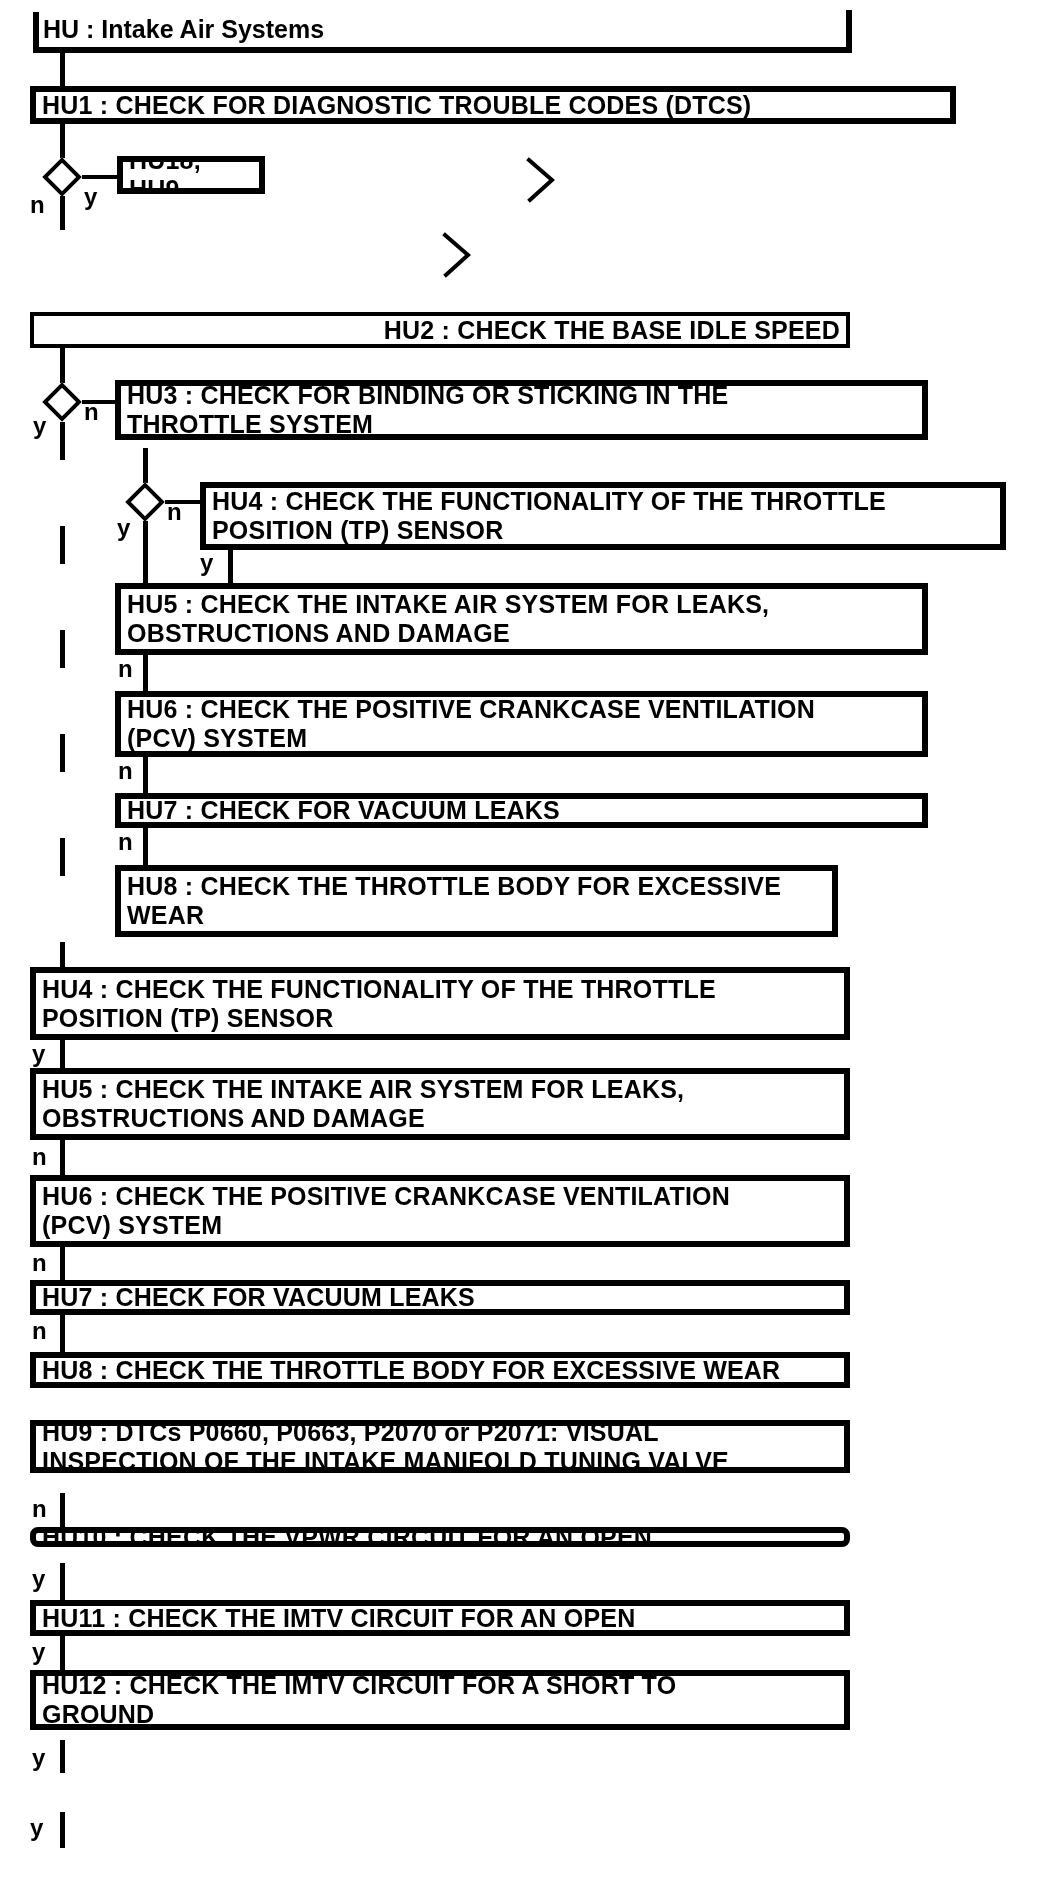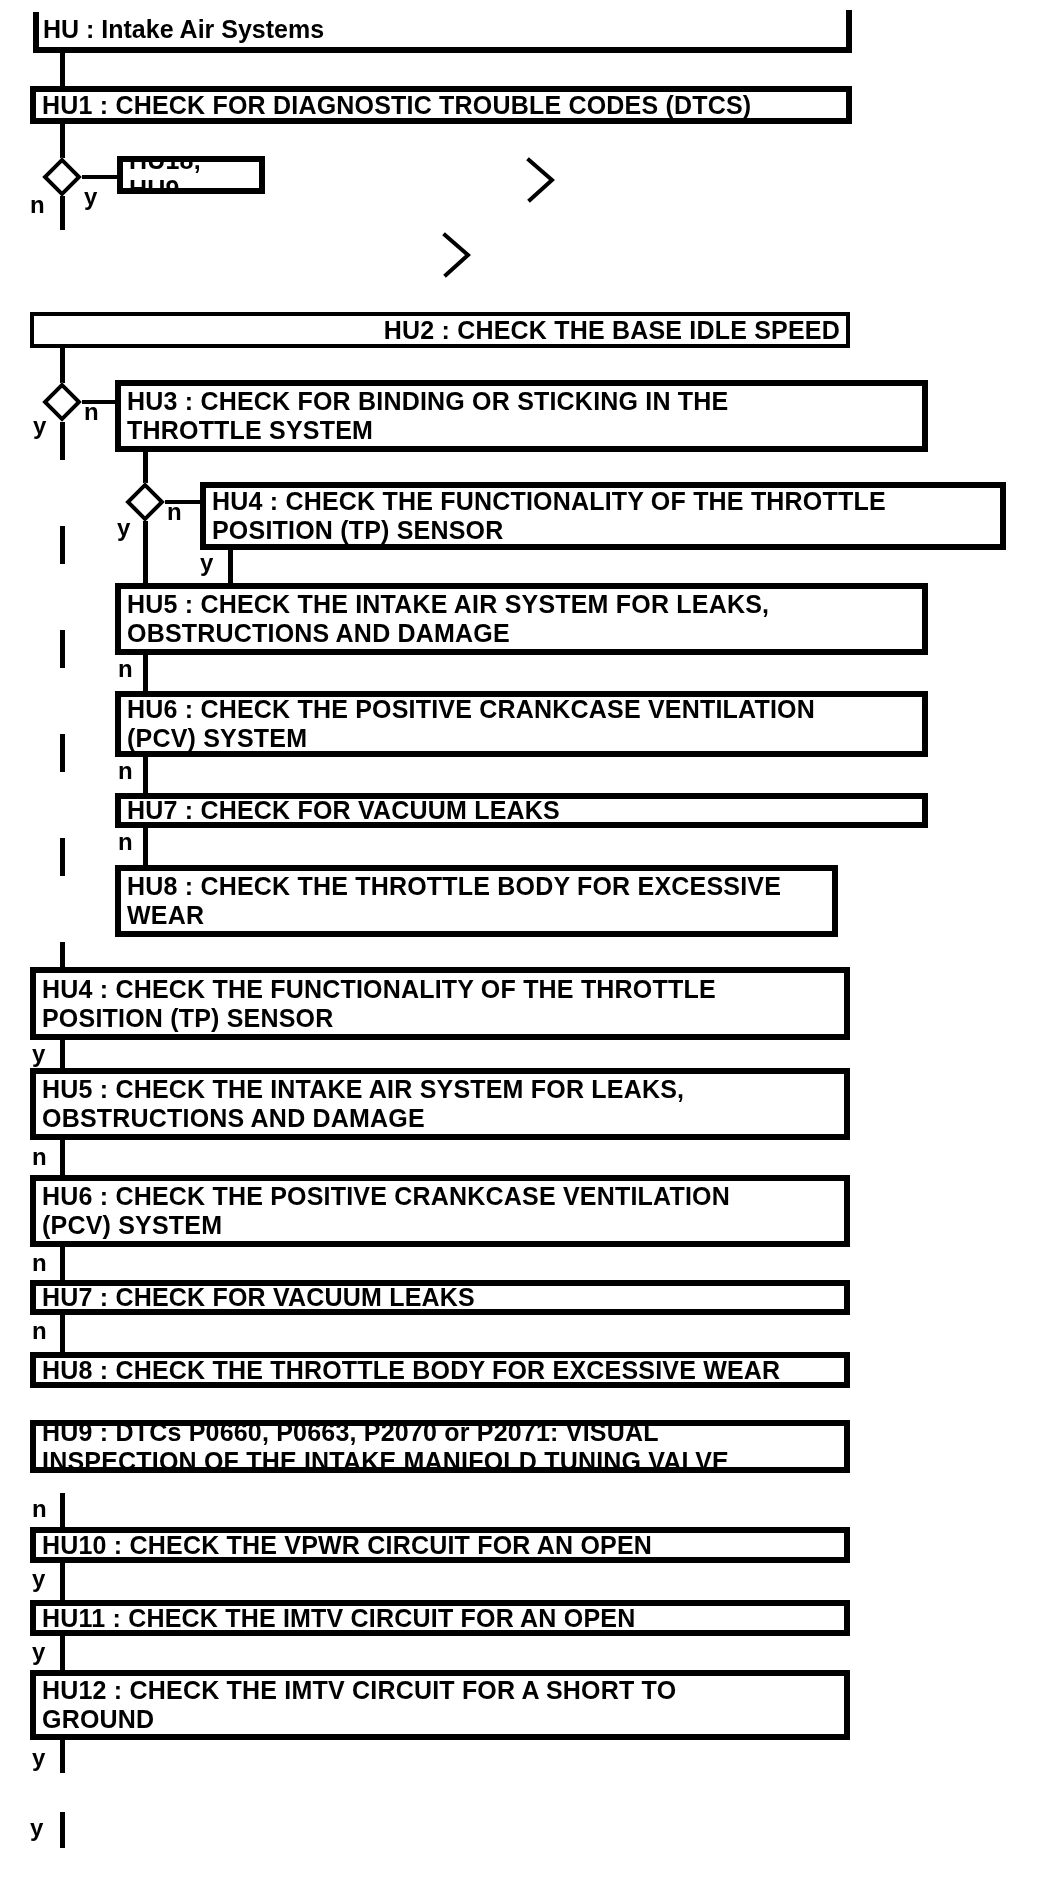--- a/index.html
+++ b/index.html
@@ -36,21 +36,21 @@
 
 <div id="stage">
 
   <div class="title-bar" style="left:33px; top:12px; width:819px; height:41px;">
     <span>HU : Intake Air Systems</span>
   </div>
   <div class="rtick" style="left:846px; top:10px; height:43px;"></div>
 
   <div class="vline" style="left:60px; top:52px; height:34px;"></div>
 
-  <div class="box" style="left:30px; top:86px; width:822px; height:38px;">
+  <div class="box" style="left:30px; top:86px; width:926px; height:38px;">
     <span>HU1 : CHECK FOR DIAGNOSTIC TROUBLE CODES (DTCS)</span>
   </div>
 
   <div class="vline" style="left:60px; top:124px; height:34px;"></div>
   <div class="diamond" style="left:48px; top:163px;"></div>
   <div class="hline" style="left:82px; top:175px; width:35px;"></div>
   <div class="lbl" style="left:84px; top:186px;">y</div>
   <div class="lbl" style="left:30px; top:194px;">n</div>
 
   <div class="box" style="left:117px; top:156px; width:148px; height:38px;">
@@ -70,21 +70,21 @@
   </div>
 
   <div class="vline" style="left:60px; top:348px; height:35px;"></div>
   <div class="diamond" style="left:48px; top:388px;"></div>
   <div class="hline" style="left:82px; top:400px; width:33px;"></div>
   <div class="lbl" style="left:84px; top:401px;">n</div>
   <div class="lbl" style="left:33px; top:415px;">y</div>
 
   <div class="vdash" style="left:60px; top:422px; height:545px;"></div>
 
-  <div class="box" style="left:115px; top:380px; width:813px; height:72px;">
+  <div class="box" style="left:115px; top:380px; width:813px; height:60px;">
     <span>HU3 : CHECK FOR BINDING OR STICKING IN THE
 THROTTLE SYSTEM</span>
   </div>
 
   <div class="vline" style="left:143px; top:448px; height:35px;"></div>
   <div class="diamond" style="left:131px; top:488px;"></div>
   <div class="hline" style="left:165px; top:500px; width:35px;"></div>
   <div class="lbl" style="left:167px; top:501px;">n</div>
   <div class="lbl" style="left:117px; top:517px;">y</div>
   <div class="vline" style="left:143px; top:521px; height:62px;"></div>
@@ -152,33 +152,33 @@
     <span>HU8 : CHECK THE THROTTLE BODY FOR EXCESSIVE WEAR</span>
   </div>
 
   <div class="box" style="left:30px; top:1420px; width:820px; height:53px;">
     <span>HU9 : DTCs P0660, P0663, P2070 or P2071: VISUAL
 INSPECTION OF THE INTAKE MANIFOLD TUNING VALVE</span>
   </div>
   <div class="lbl" style="left:32px; top:1498px;">n</div>
   <div class="vline" style="left:60px; top:1493px; height:34px;"></div>
 
-  <div class="box" style="left:30px; top:1527px; width:820px; height:36px;">
+  <div class="box" style="left:30px; top:1527px; width:820px; height:20px;border-radius:8px;">
     <span>HU10 : CHECK THE VPWR CIRCUIT FOR AN OPEN</span>
   </div>
   <div class="lbl" style="left:32px; top:1568px;">y</div>
   <div class="vline" style="left:60px; top:1563px; height:37px;"></div>
 
   <div class="box" style="left:30px; top:1600px; width:820px; height:36px;">
     <span>HU11 : CHECK THE IMTV CIRCUIT FOR AN OPEN</span>
   </div>
   <div class="lbl" style="left:32px; top:1641px;">y</div>
   <div class="vline" style="left:60px; top:1636px; height:36px;"></div>
 
-  <div class="box" style="left:30px; top:1670px; width:820px; height:70px;">
+  <div class="box" style="left:30px; top:1670px; width:820px; height:60px;">
     <span>HU12 : CHECK THE IMTV CIRCUIT FOR A SHORT TO
 GROUND</span>
   </div>
   <div class="lbl" style="left:32px; top:1747px;">y</div>
   <div class="vline" style="left:60px; top:1740px; height:33px;"></div>
 
   <div class="lbl" style="left:30px; top:1817px;">y</div>
   <div class="vline" style="left:60px; top:1812px; height:36px;"></div>
 
 </div>

